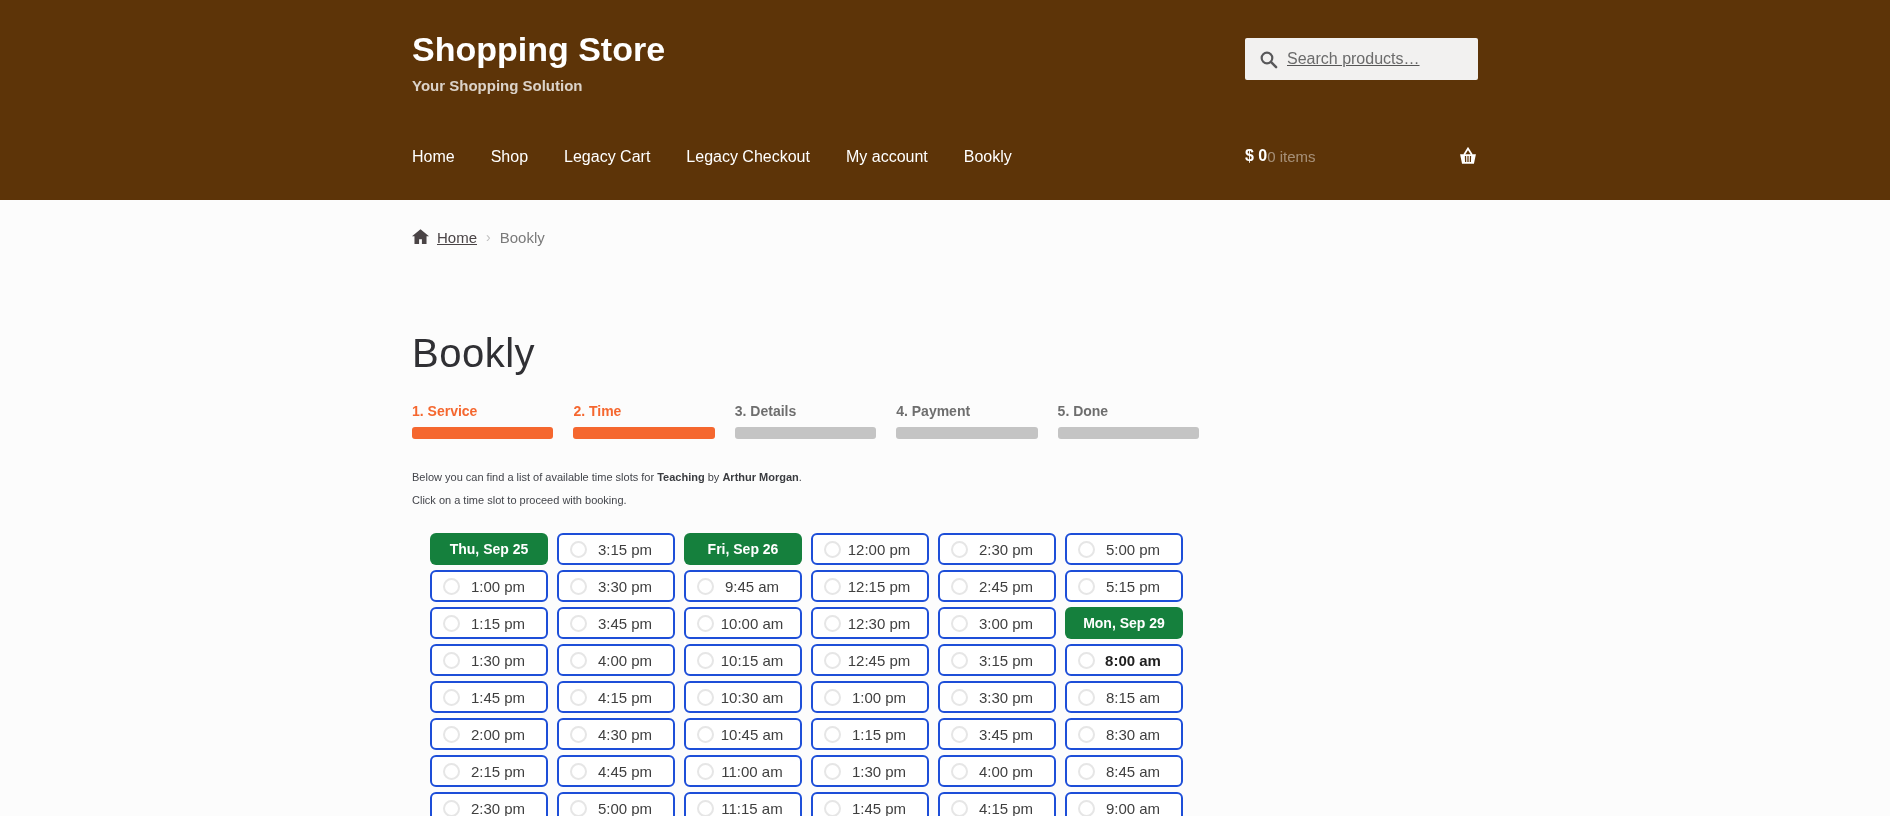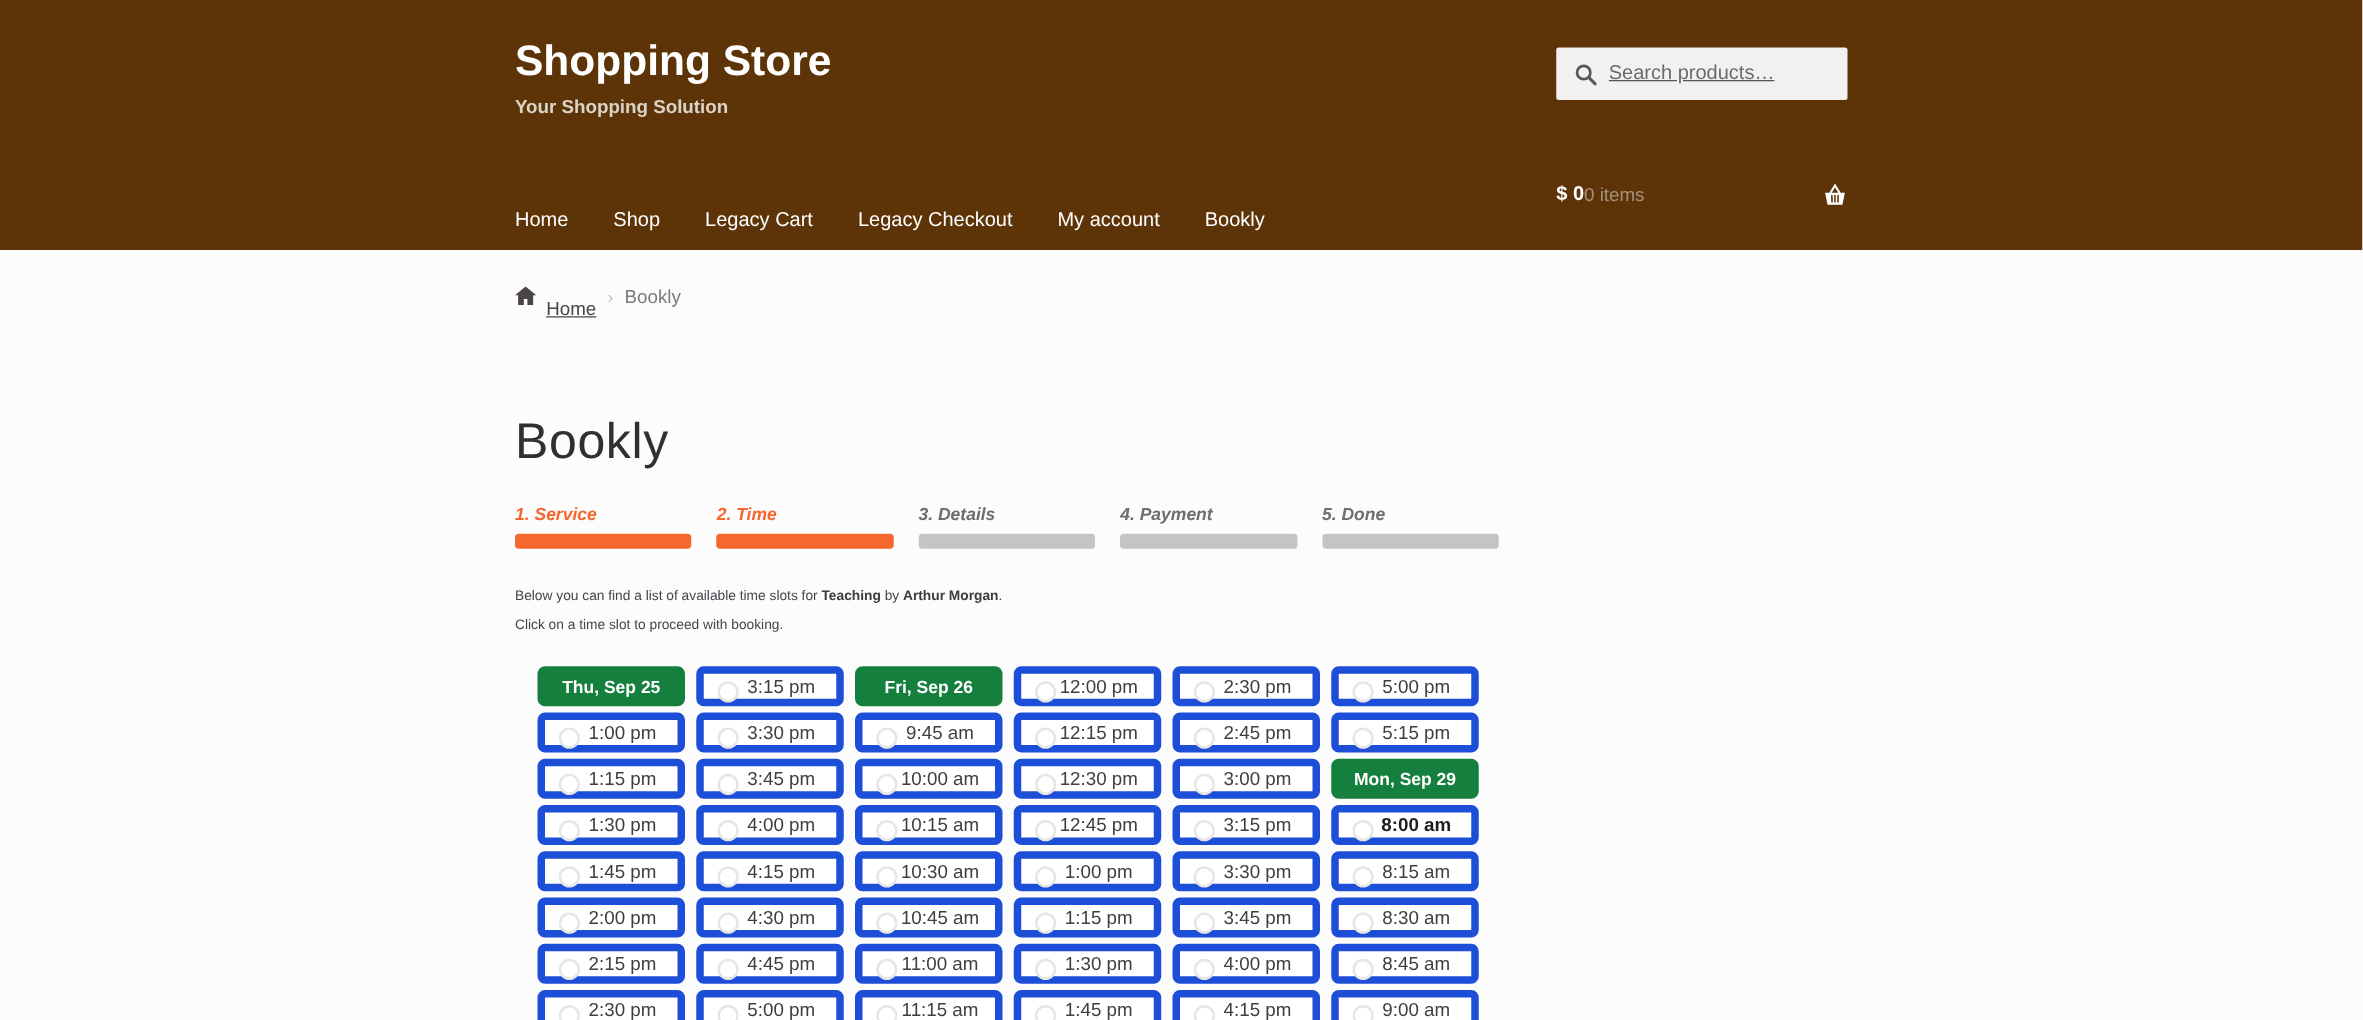--- a/index.html
+++ b/index.html
@@ -1,18 +1,18 @@
 <!DOCTYPE html>
 <html><head>
 <meta charset="utf-8">
 <style>
   * { margin:0; padding:0; box-sizing:border-box; }
   html,body { width:1890px; height:816px; overflow:hidden; }
   body { background:#fcfcfc; font-family:"Liberation Sans", sans-serif; }
-  a { text-decoration:none;margin-top:20px; }
+  a { text-decoration:none; }
 
   .inner { width:1066px; margin:0 auto; position:relative; }
 
   
   .site-header { background:#5d3408; height:200px; }
   .site-header .inner { height:197px; }
   .site-title { position:absolute; left:0; top:30px; font-size:34px; font-weight:bold; color:#ffffff; cursor:pointer; }
   .tagline { position:absolute; left:0; top:77px; font-size:15px; color:rgba(255,255,255,0.78);font-weight:bold; }
 
   .search-box { position:absolute; right:0; top:38px; width:233px; height:42px;
@@ -33,35 +33,35 @@
   
   .breadcrumb { display:flex; align-items:center; margin-top:27px; font-size:15px; height:20px; }
   .breadcrumb .home-icon { display:flex; margin-right:8px; }
   .breadcrumb a.home-link { color:#4a4446; text-decoration:underline; }
   .breadcrumb .sep { color:#c0c0c0; margin:0 9px; font-size:14px; }
   .breadcrumb .current { color:#7a7a7a; }
 
   
   .page-title { margin-top:84px; font-size:40px; font-weight:300; color:#303034; letter-spacing:0.5px; }
 
-  .steps { width:787px; margin-top:27px; display:grid; grid-template-columns:repeat(5,1fr); column-gap:20px;font-style:italic; }
+  .steps { width:787px; margin-top:27px; display:grid; grid-template-columns:repeat(5,1fr); column-gap:20px; }
   .step-label { font-size:14px; font-weight:bold; color:#6e6e6e; margin-bottom:8px; }
   .step.active .step-label { color:#f5672f; }
   .step-bar { height:12px; background:#c4c4c4; border-radius:3px; }
   .step.active .step-bar { background:#f5672f; }
 
   .booking-info { margin-top:27px; font-size:11px; color:#43454b; line-height:23px; }
   .booking-info b { color:#3a3c40; }
 
   
   .slots-grid { margin:21px 0 0 18px; display:grid; grid-template-columns:repeat(6,118px);
     column-gap:9px; row-gap:5px; }
   .day-header { height:32px; background:#15803d; border-radius:6px; color:#fff; font-size:14px;
     font-weight:bold; display:flex; align-items:center; justify-content:center; }
-  .time-slot { height:32px; background:#ffffff; border:6px solid #1d4ed8; border-radius:6px;
+  .time-slot { height:32px; background:#ffffff; border:2px solid #1d4ed8; border-radius:6px;
     position:relative; display:flex; align-items:center; justify-content:center;
     font-size:15px; color:#3f3f3f; cursor:pointer; }
   .time-slot .radio { position:absolute; left:11px; top:6px; width:17px; height:17px;
     border:2px solid #e6e6e6; border-radius:50%; background:#fff; }
   .time-slot .slot-label { padding-left:18px; }
   .time-slot.bold { font-weight:bold; color:#1f1f1f; }
 </style>
 </head>
 <body>
 

